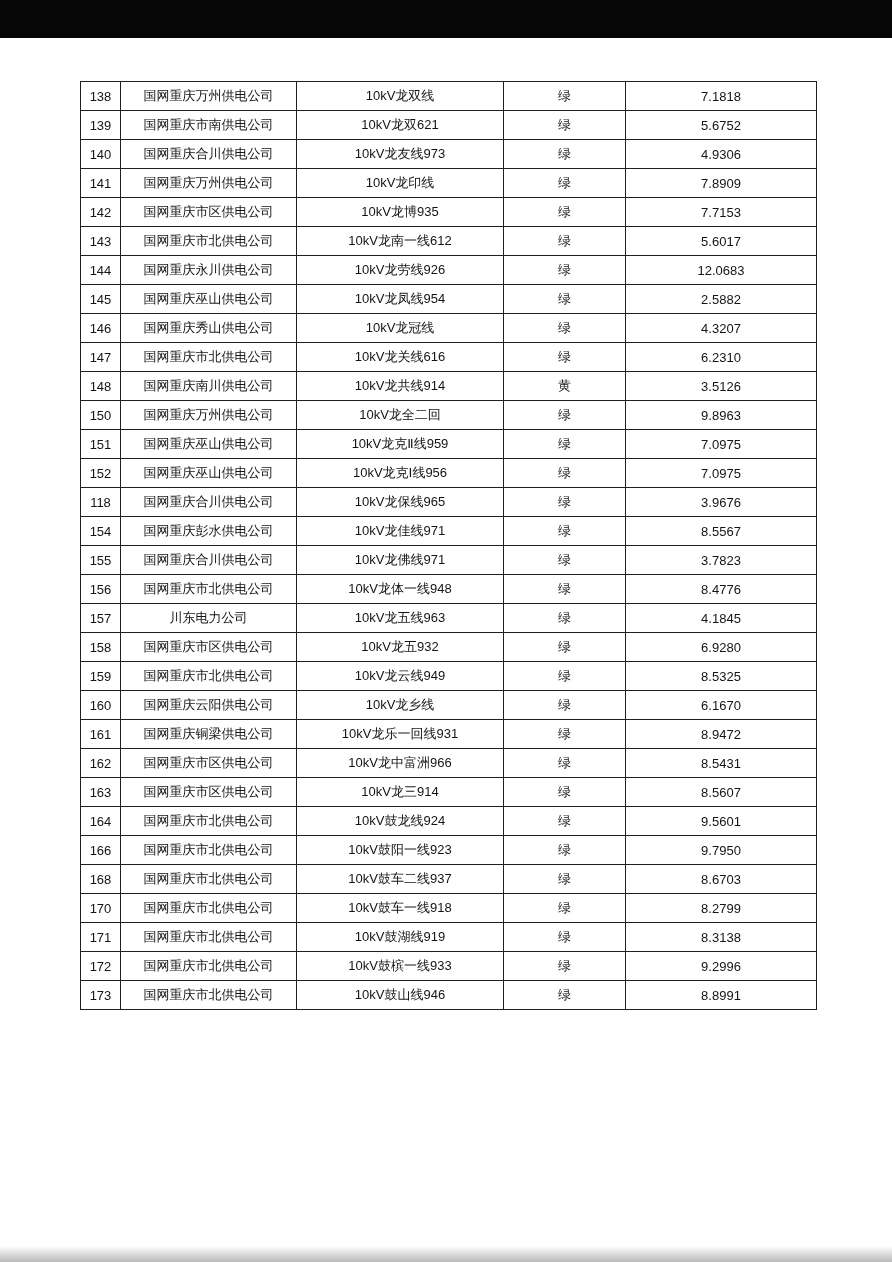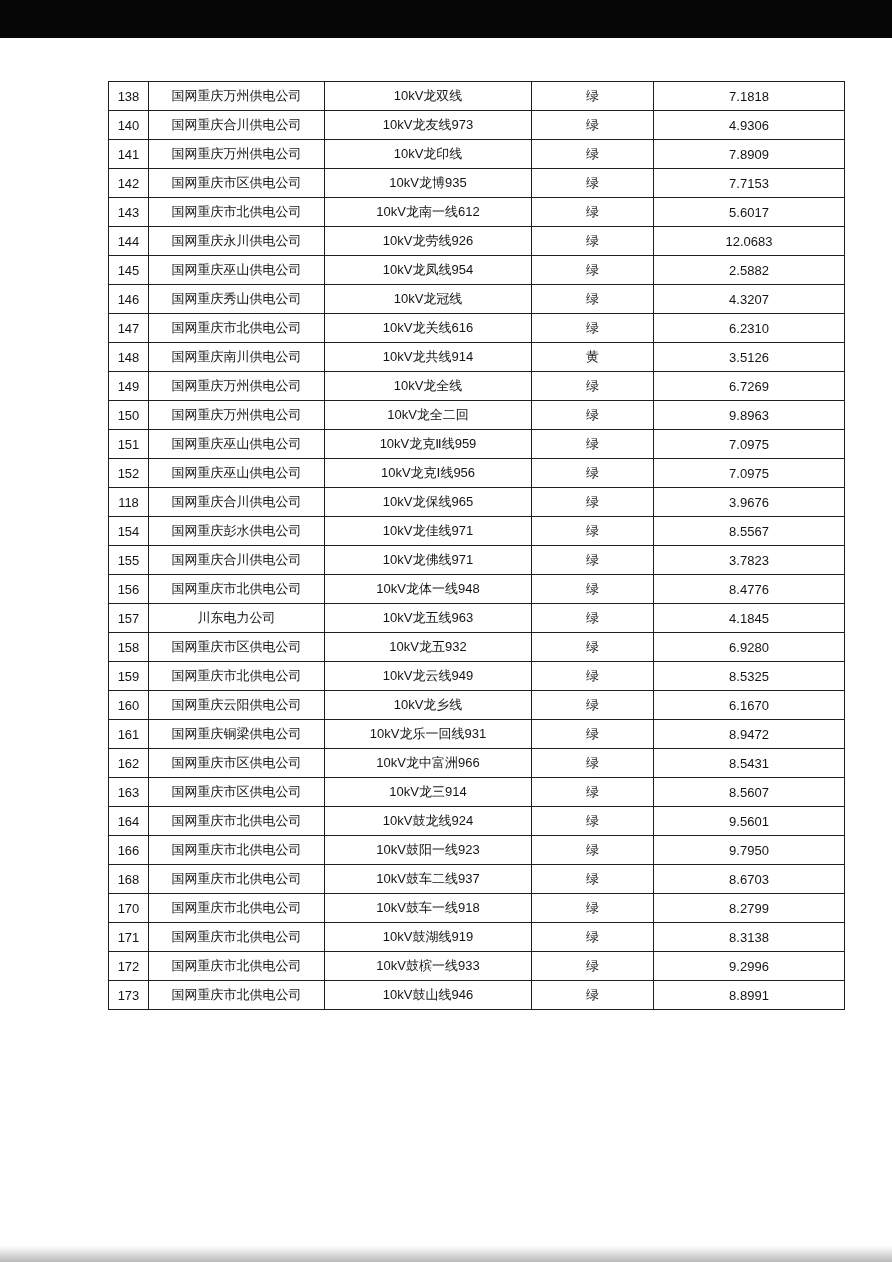--- a/index.html
+++ b/index.html
@@ -32,21 +32,20 @@
     height: 16px;
     background: linear-gradient(to bottom, rgba(255,255,255,0), #b9b9b9);
   }
   table.line-table {
     position: absolute;
     top: 81px;
     left: 80px;
     border-collapse: collapse;
     table-layout: fixed;
     width: 736px;
-    margin-left: 28px;
   }
   table.line-table td {
     border: 1px solid #1f1f1f;
     height: 29px;
     padding: 0 2px;
     text-align: center;
     vertical-align: middle;
     font-size: 13px;
     color: #141414;
     white-space: nowrap;
@@ -74,20 +73,27 @@
     </colgroup>
     <tbody>
         <tr>
           <td>138</td>
           <td>国网重庆万州供电公司</td>
           <td>10kV龙双线</td>
           <td>绿</td>
           <td>7.1818</td>
         </tr>
         <tr>
+          <td>139</td>
+          <td>国网重庆市南供电公司</td>
+          <td>10kV龙双621</td>
+          <td>绿</td>
+          <td>5.6752</td>
+        </tr>
+        <tr>
           <td>140</td>
           <td>国网重庆合川供电公司</td>
           <td>10kV龙友线973</td>
           <td>绿</td>
           <td>4.9306</td>
         </tr>
         <tr>
           <td>141</td>
           <td>国网重庆万州供电公司</td>
           <td>10kV龙印线</td>
@@ -135,27 +141,20 @@
           <td>10kV龙关线616</td>
           <td>绿</td>
           <td>6.2310</td>
         </tr>
         <tr>
           <td>148</td>
           <td>国网重庆南川供电公司</td>
           <td>10kV龙共线914</td>
           <td>黄</td>
           <td>3.5126</td>
-        </tr>
-        <tr>
-          <td>149</td>
-          <td>国网重庆万州供电公司</td>
-          <td>10kV龙全线</td>
-          <td>绿</td>
-          <td>6.7269</td>
         </tr>
         <tr>
           <td>150</td>
           <td>国网重庆万州供电公司</td>
           <td>10kV龙全二回</td>
           <td>绿</td>
           <td>9.8963</td>
         </tr>
         <tr>
           <td>151</td>

